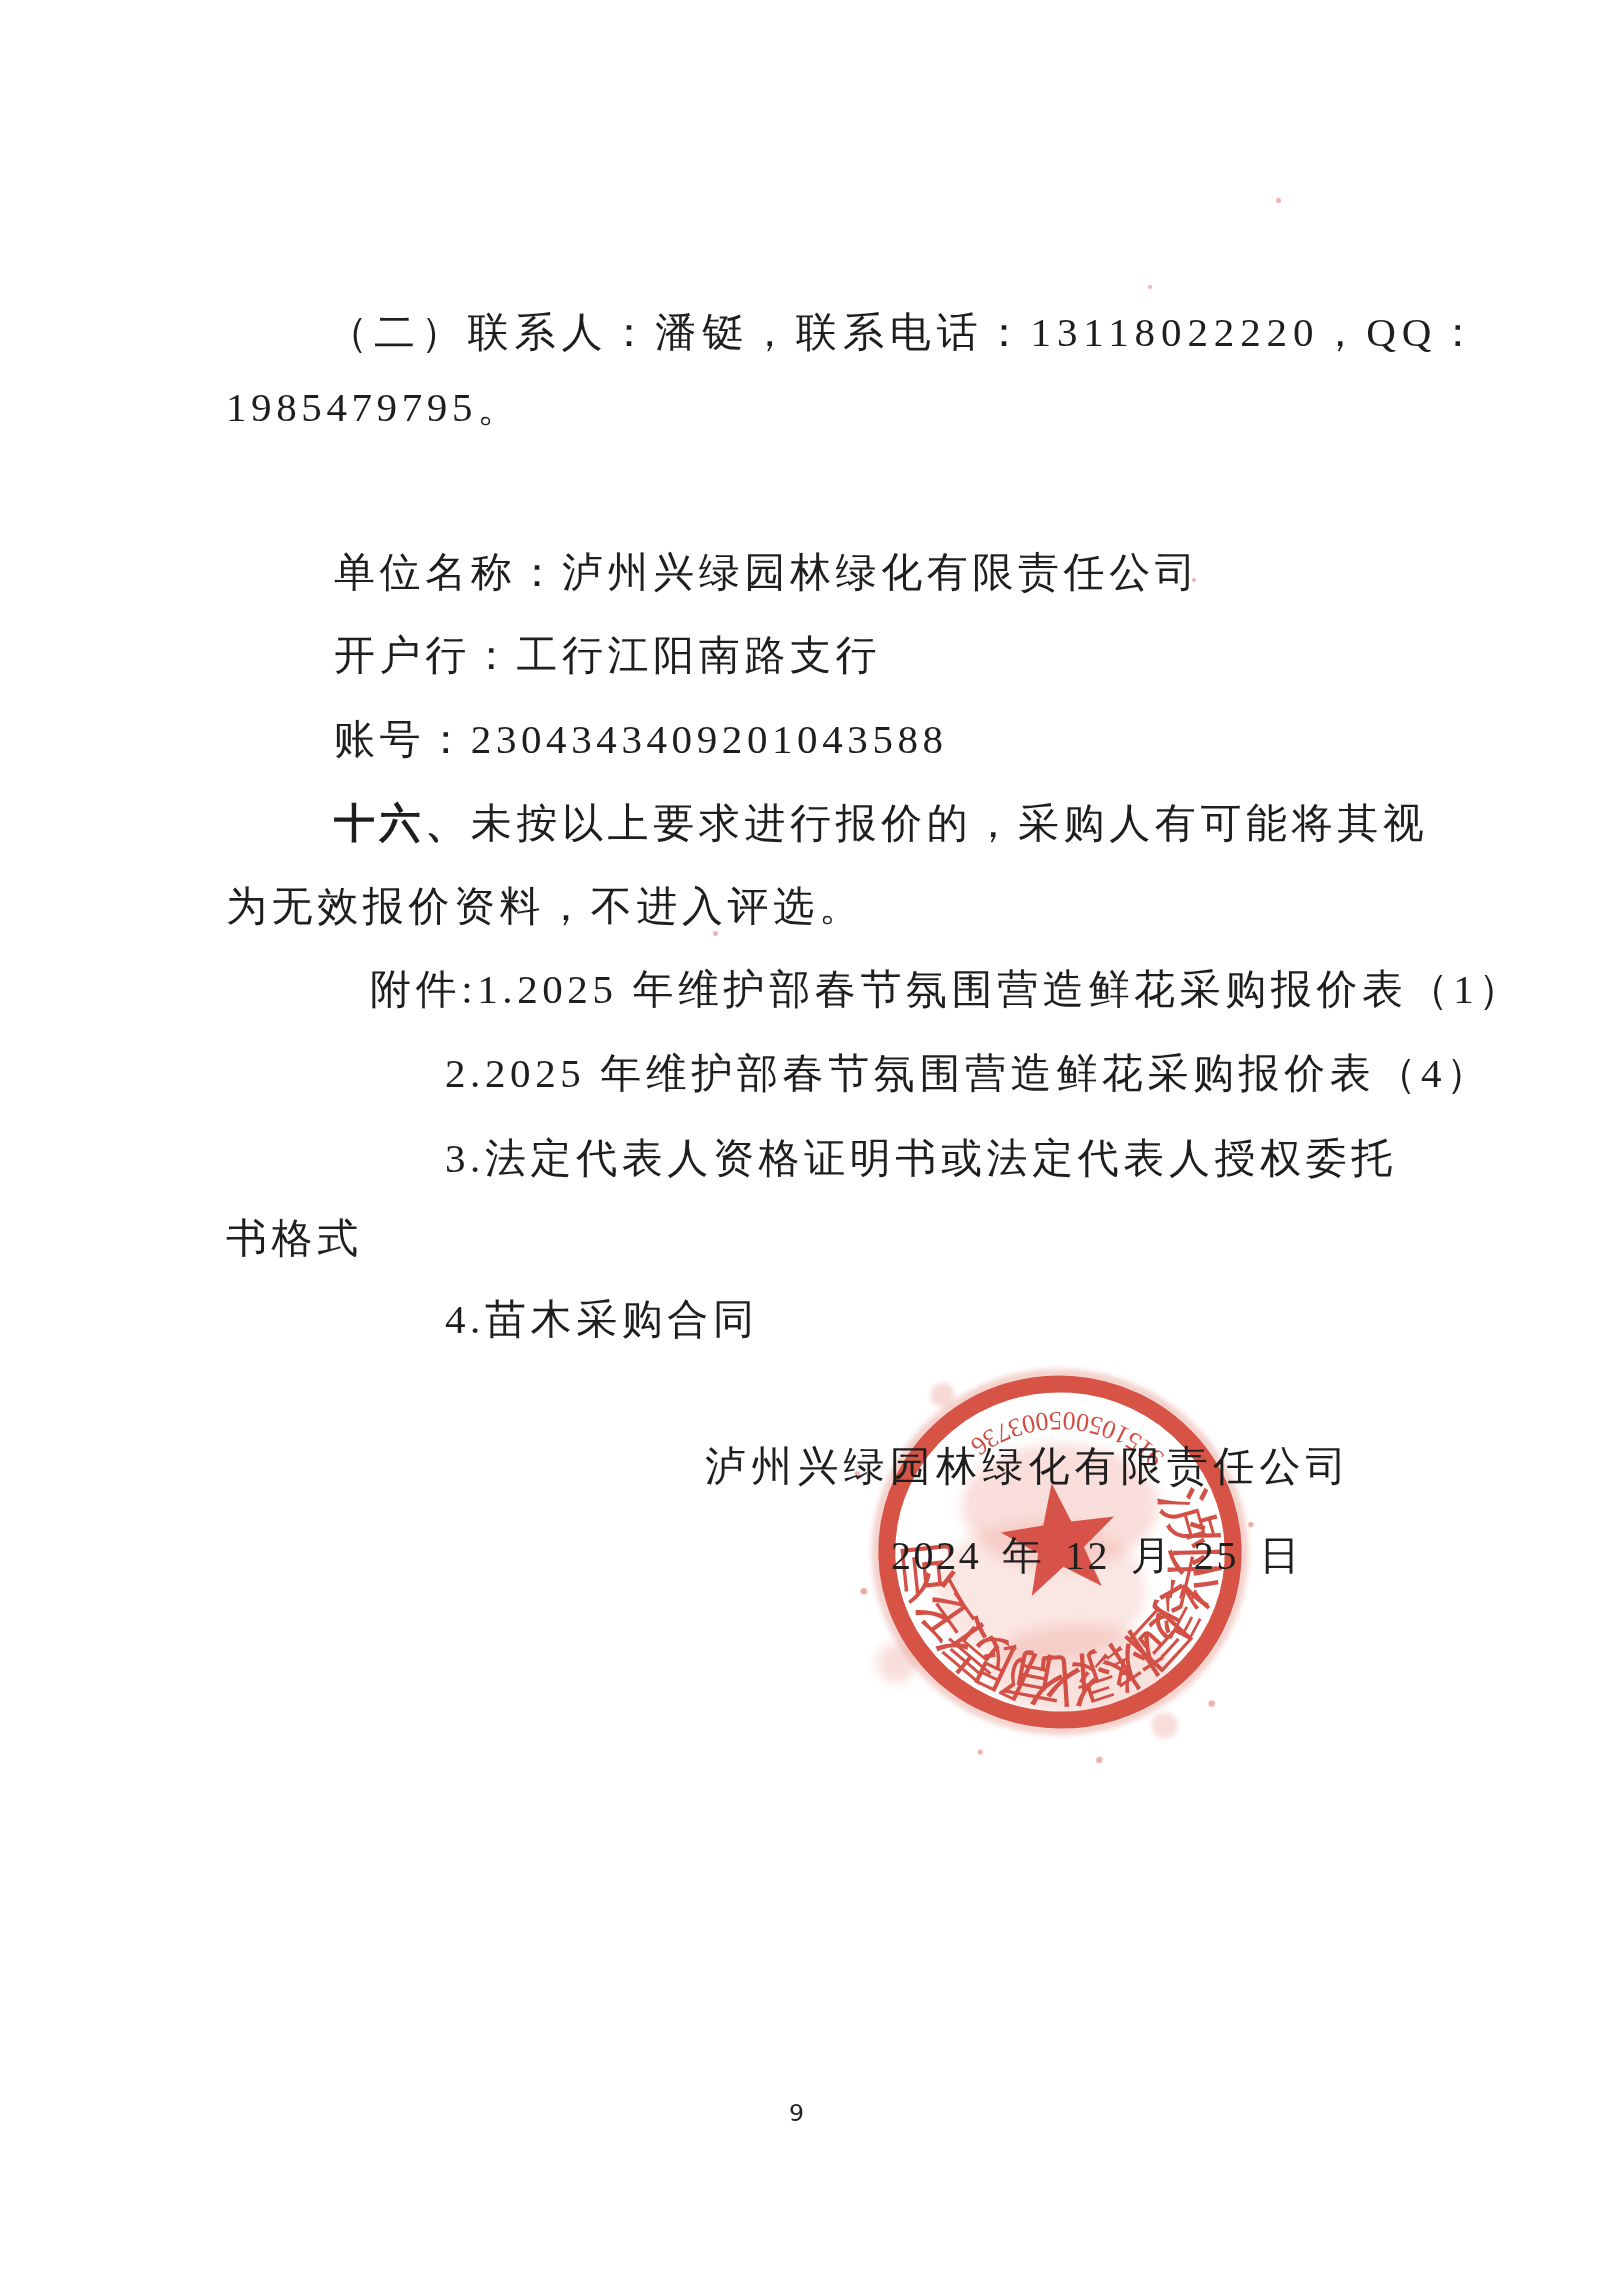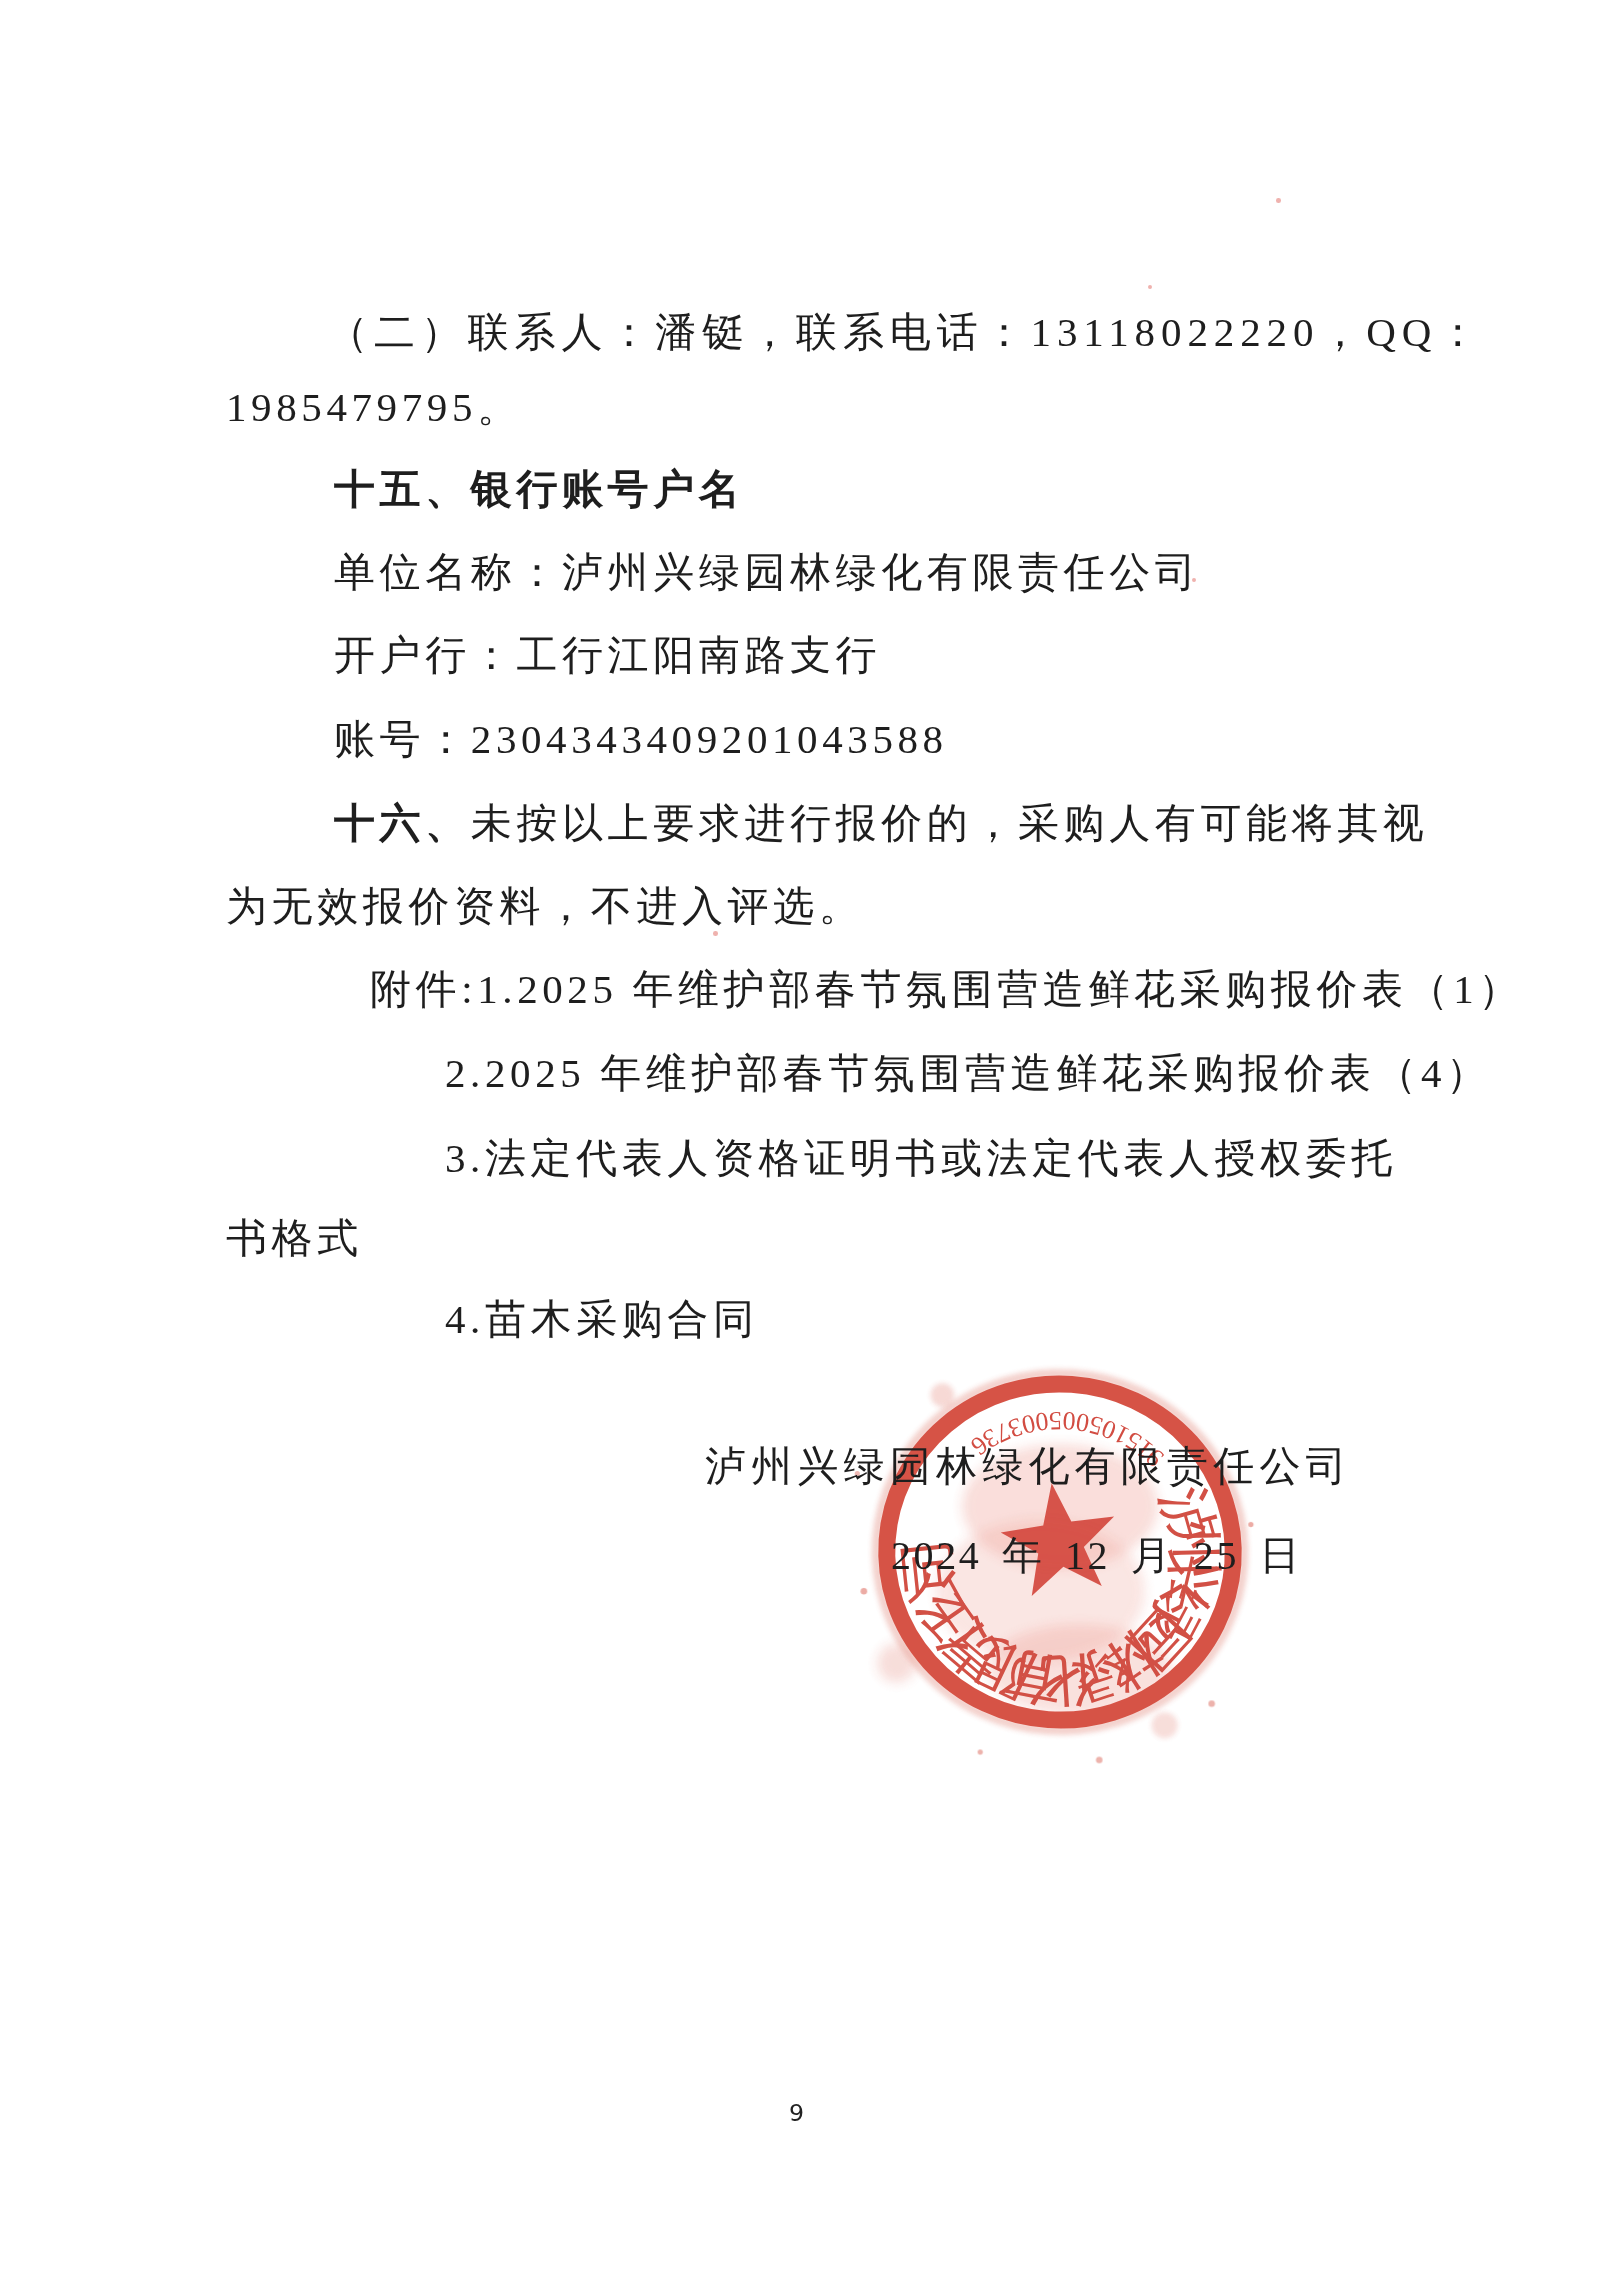--- a/index.html
+++ b/index.html
@@ -94,21 +94,20 @@
     </g>
   </svg>
 
   <div class="speck" style="left:1276px;top:198px;width:4.6px;height:4.6px;"></div>
   <div class="speck" style="left:1148px;top:285px;width:3.9px;height:3.9px;"></div>
   <div class="speck" style="left:1192px;top:578px;width:3.9px;height:3.9px;"></div>
   <div class="speck" style="left:713px;top:931px;width:4.6px;height:4.6px;"></div>
 
   <div class="ln contact" style="left:327px;top:312px;text-align:center;">（二）联系人：潘铤，联系电话：13118022220，QQ：</div>
   <div class="ln" style="left:226px;top:387px;">1985479795。</div>
-  <div class="ln b" style="left:334px;top:469px;">十五、银行账号户名</div>
   <div class="ln" style="left:334px;top:552px;">单位名称：泸州兴绿园林绿化有限责任公司</div>
   <div class="ln" style="left:334px;top:635px;">开户行：工行江阳南路支行</div>
   <div class="ln" style="left:334px;top:719px;text-align:right;">账号：2304343409201043588</div>
   <div class="ln" style="left:334px;top:803px;">
     <span class="b">十六、</span><span>未按以上要求进行报价的，采购人有可能将其视</span>
   </div>
   <div class="ln" style="left:226px;top:886px;">为无效报价资料，不进入评选。</div>
   <div class="ln" style="left:370px;top:969px;text-align:center;">附件:1.2025 年维护部春节氛围营造鲜花采购报价表（1）</div>
   <div class="ln" style="left:445px;top:1053px;">2.2025 年维护部春节氛围营造鲜花采购报价表（4）</div>
   <div class="ln" style="left:445px;top:1138px;">3.法定代表人资格证明书或法定代表人授权委托</div>

